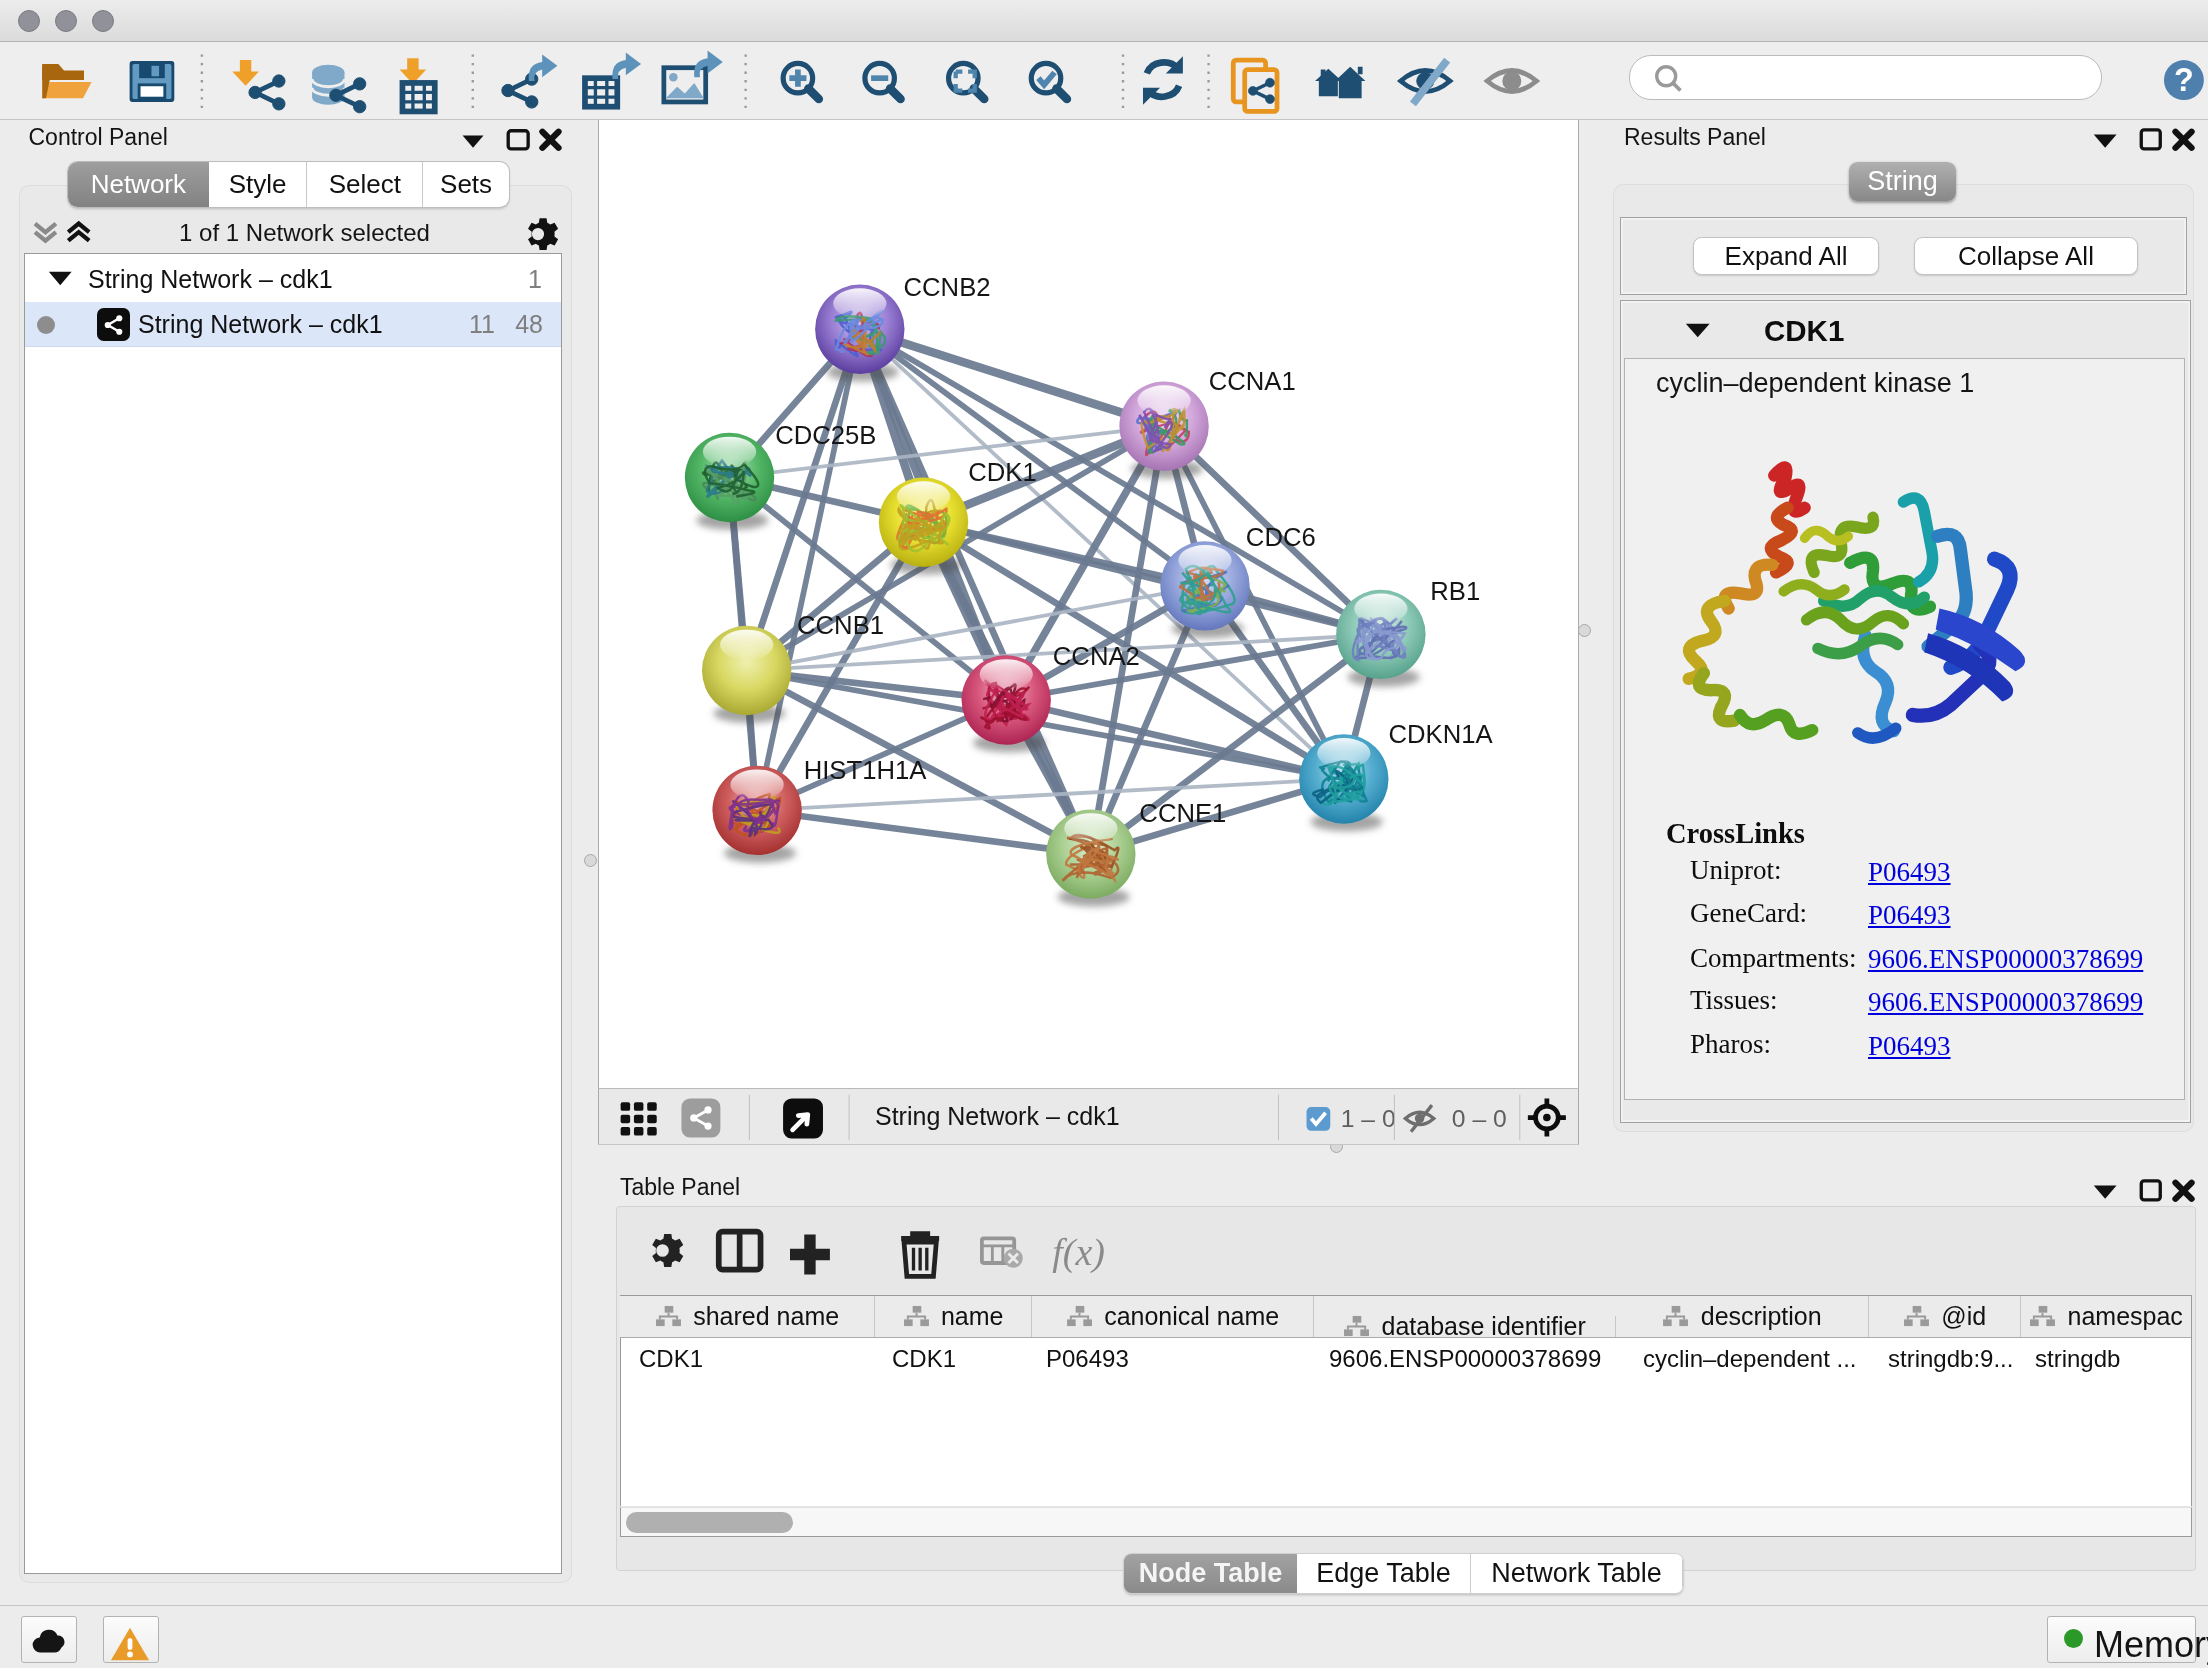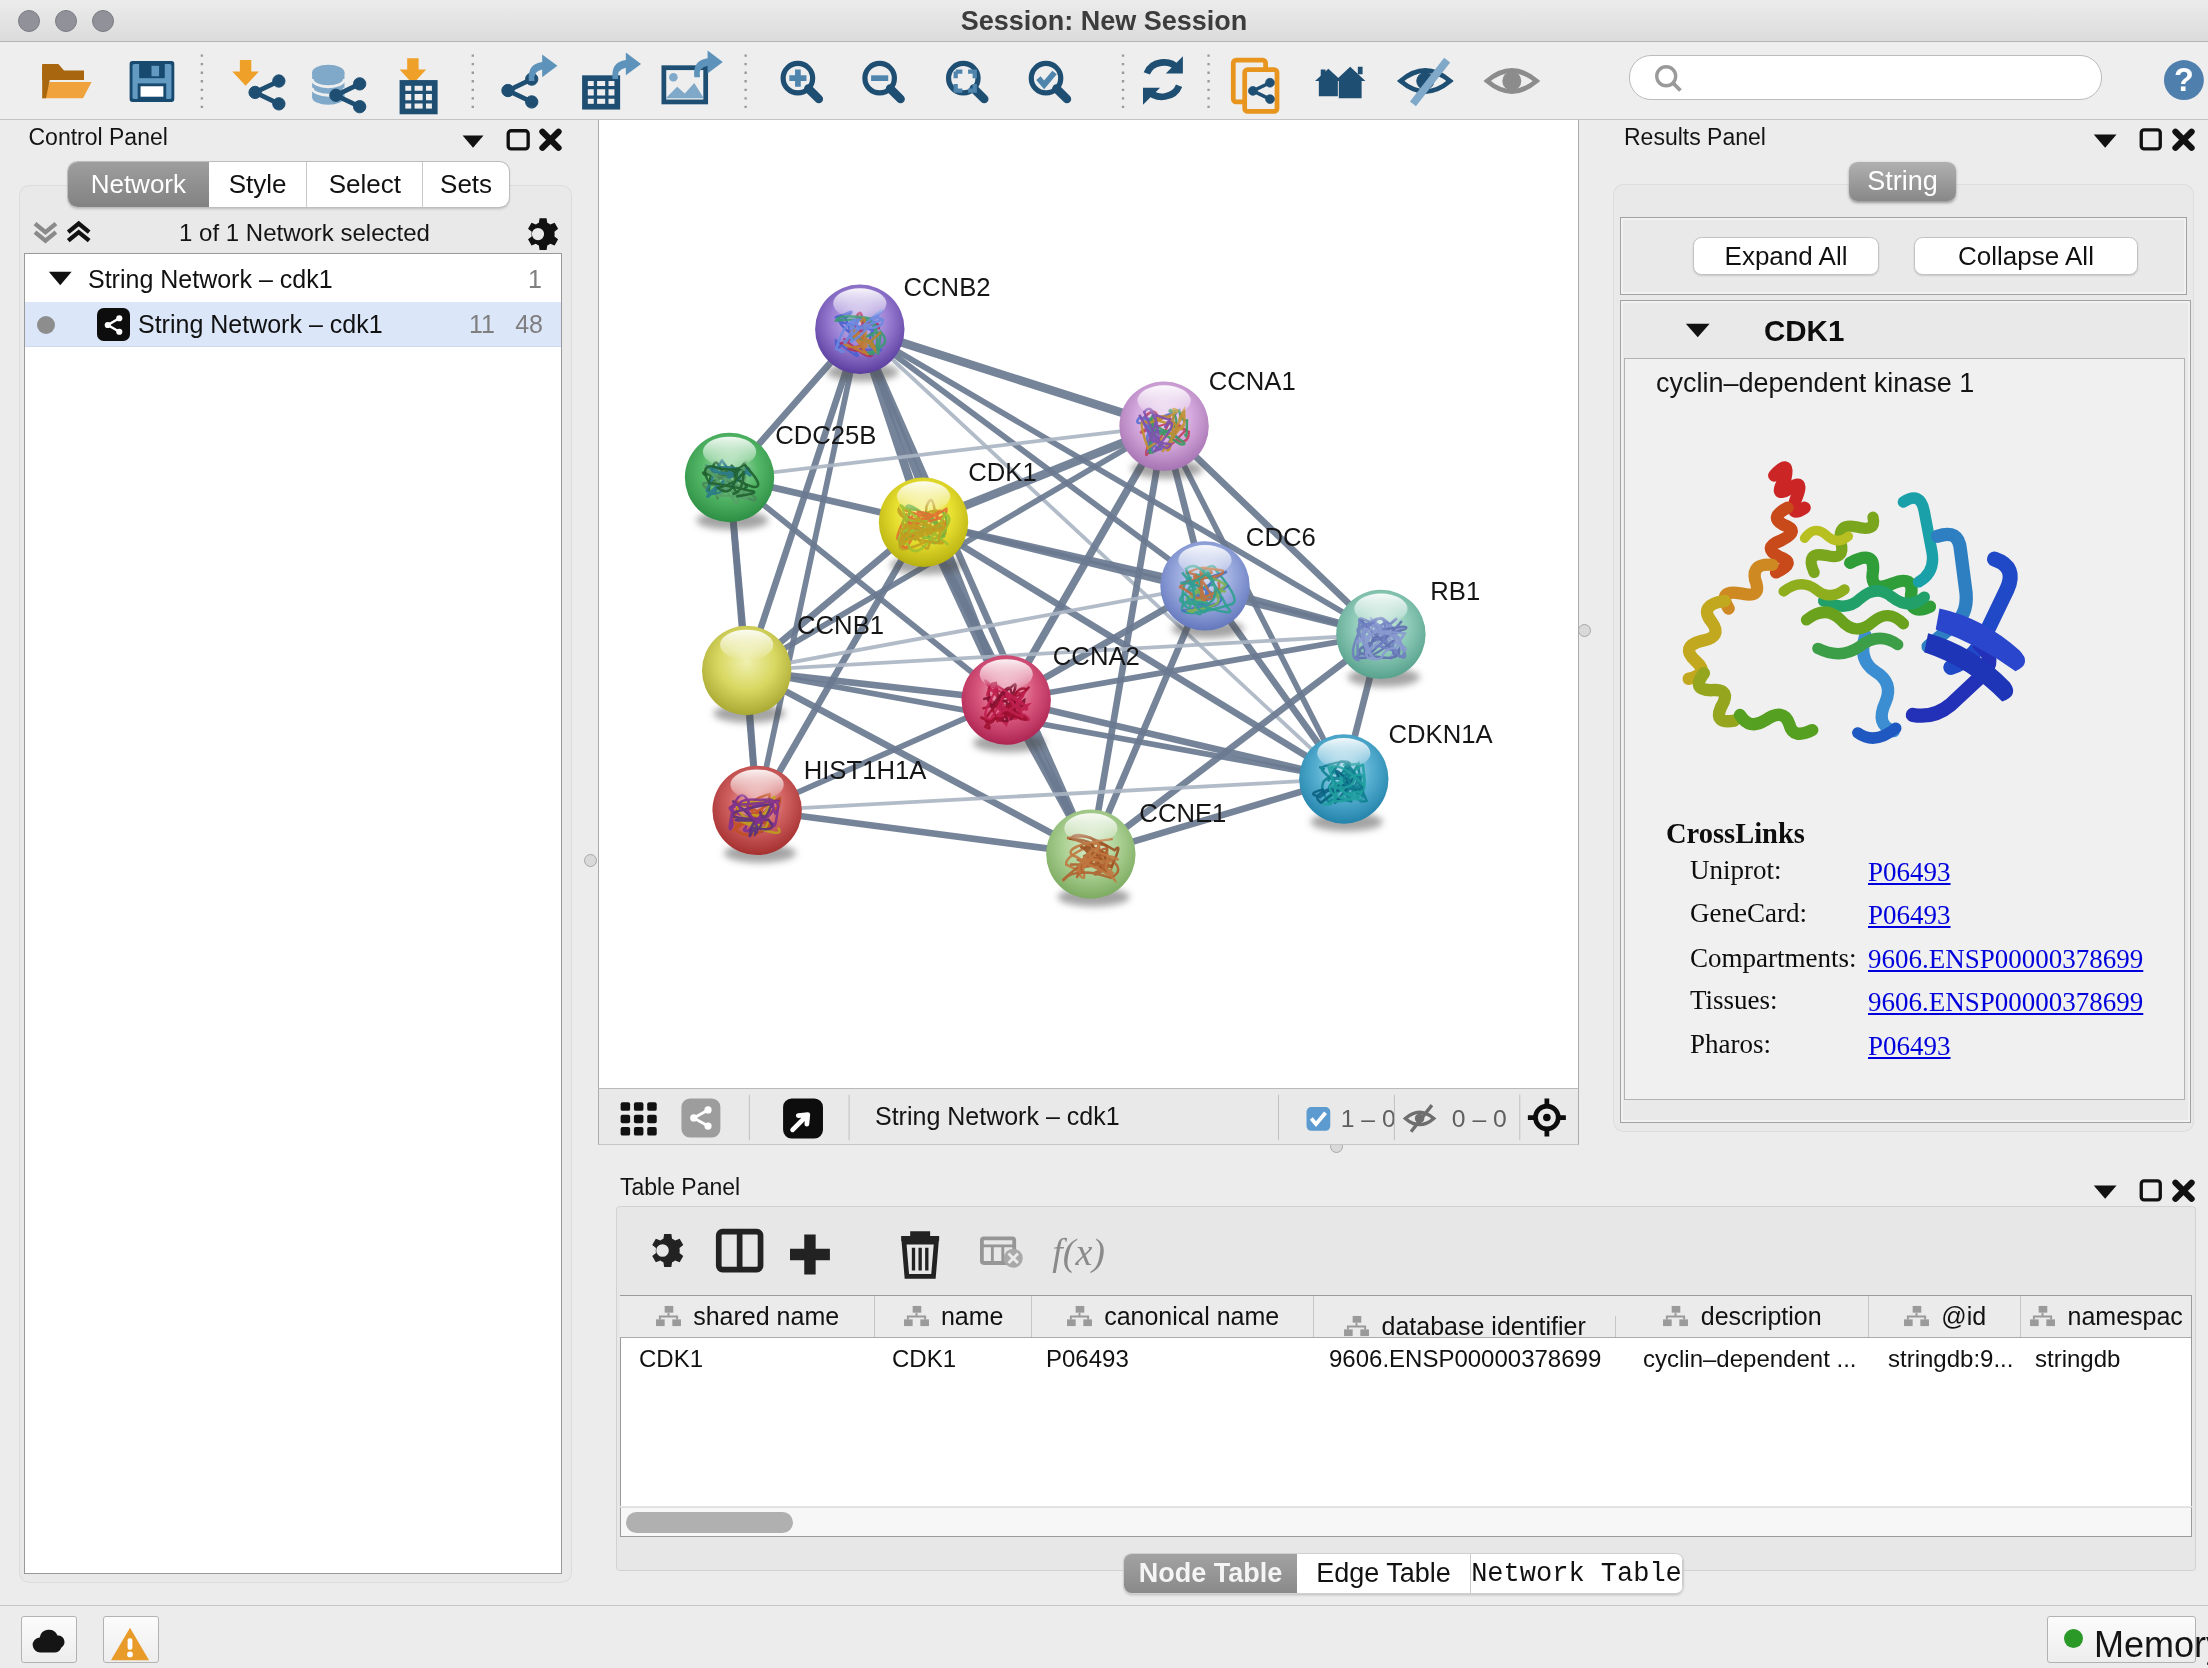--- a/index.html
+++ b/index.html
@@ -72,21 +72,20 @@
   background:#d9d9d9; border:1px solid #a8a8a8; }
 .lnk { color:#0000dd; text-decoration:underline; }
 </style>
 </head>
 <body>
 
 <div id="titlebar">
   <div class="tl" style="left:18px;"></div>
   <div class="tl" style="left:55px;"></div>
   <div class="tl" style="left:92px;"></div>
-  <div id="title">Session: New Session</div>
 </div>
 
 <div id="toolbar">
 <svg width="2208" height="77" viewBox="0 0 2322 81">
 <defs>
   <g id="share">
           <circle cx="-13" cy="0" r="6.5"></circle>
           <circle cx="12" cy="-12" r="6.5"></circle>
           <circle cx="12" cy="12" r="6.5"></circle>
     <path d="M-13 0 L12 -12 M-13 0 L12 12" stroke-width="5" fill="none" stroke="inherit"></path>
@@ -745,21 +744,21 @@
 <div class="abs" style="left:1329px; top:1345px; font-size:24px; color:#111;">9606.ENSP00000378699</div>
 <div class="abs" style="left:1643px; top:1345px; font-size:24px; color:#111;">cyclin–dependent ...</div>
 <div class="abs" style="left:1888px; top:1345px; font-size:24px; color:#111;">stringdb:9...</div>
 <div class="abs" style="left:2035px; top:1345px; font-size:24px; color:#111;">stringdb</div>
 <div id="tscroll">
     <div id="tthumb"></div>
   </div>
 <div id="ttabs">
   <div class="seg sel" style="width:173px;">Node Table</div>
   <div class="seg" style="width:174px;">Edge Table</div>
-  <div class="seg" style="width:212px;font-family:Liberation Mono, monospace;">Network Table</div>
+  <div class="seg" style="width:212px;">Network Table</div>
 </div>
 
 <div id="statusbar"></div>
 <div class="sbtn" style="left:21px; top:1616px; width:56px;"></div>
 <svg width="42" height="30" viewBox="0 0 44 32" style="position:absolute;left:28.5px;top:1628px;">
   <path d="M12 26 a8 8 0 0 1 -1 -16 a10 10 0 0 1 19 -2 a7 7 0 0 1 4 13 q-2 5 -7 5 z" fill="#151515"></path>
 </svg>
 <div class="sbtn" style="left:103px; top:1616px; width:56px;"></div>
 <svg width="46" height="40" viewBox="0 0 48 42" style="position:absolute;left:107px;top:1624px;">
   <path d="M24 4 L44 38 H4 Z" fill="#e89b28"></path>

